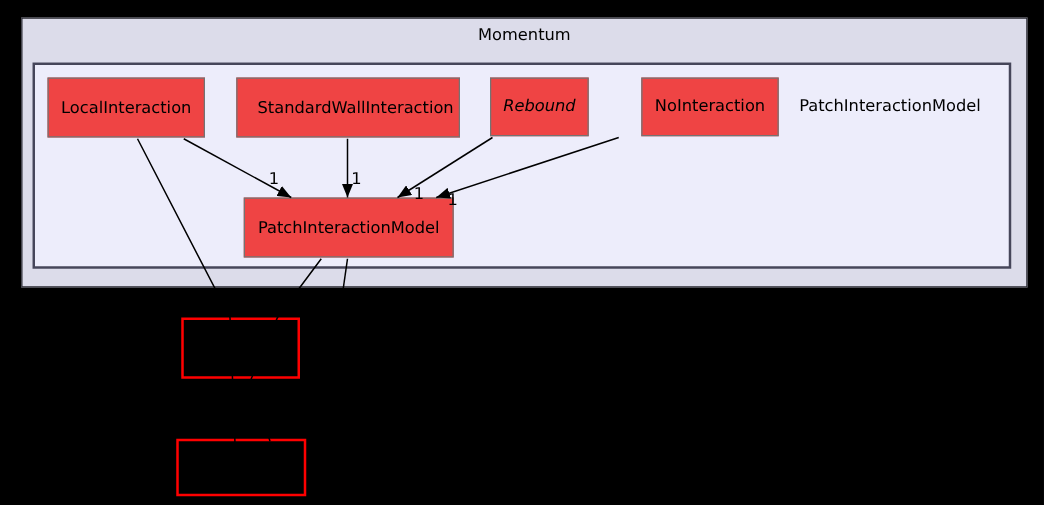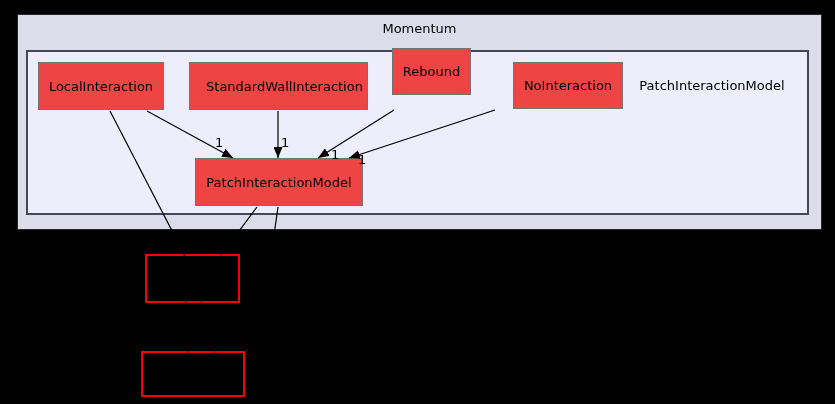--- a/index.html
+++ b/index.html
@@ -52,21 +52,21 @@
     box-sizing: border-box;
     display: flex;
     align-items: center;
     justify-content: center;
     font-size: 13px;
     color: #000;
     cursor: pointer;
   }
   .node-local    { left: 38px;  top: 62px;  width: 126px; height: 48px; }
   .node-standard { left: 189px; top: 62px;  width: 179px; height: 48px; padding-left: 12px; }
-  .node-rebound  { left: 392px; top: 48px;  width: 79px;  height: 47px; }
+  .node-rebound  { left: 392px; top: 62px;  width: 79px;  height: 47px; font-style: italic; }
   .node-nointer  { left: 513px; top: 62px;  width: 110px; height: 47px; }
   .node-patch    { left: 195px; top: 158px; width: 168px; height: 48px; }
   .node-external {
     position: absolute;
     background: transparent;
     border: 2px solid #ff0000;
     box-sizing: border-box;
     cursor: pointer;
   }
   .node-ext-1 { left: 145px; top: 254px; width: 95px;  height: 49px; }

